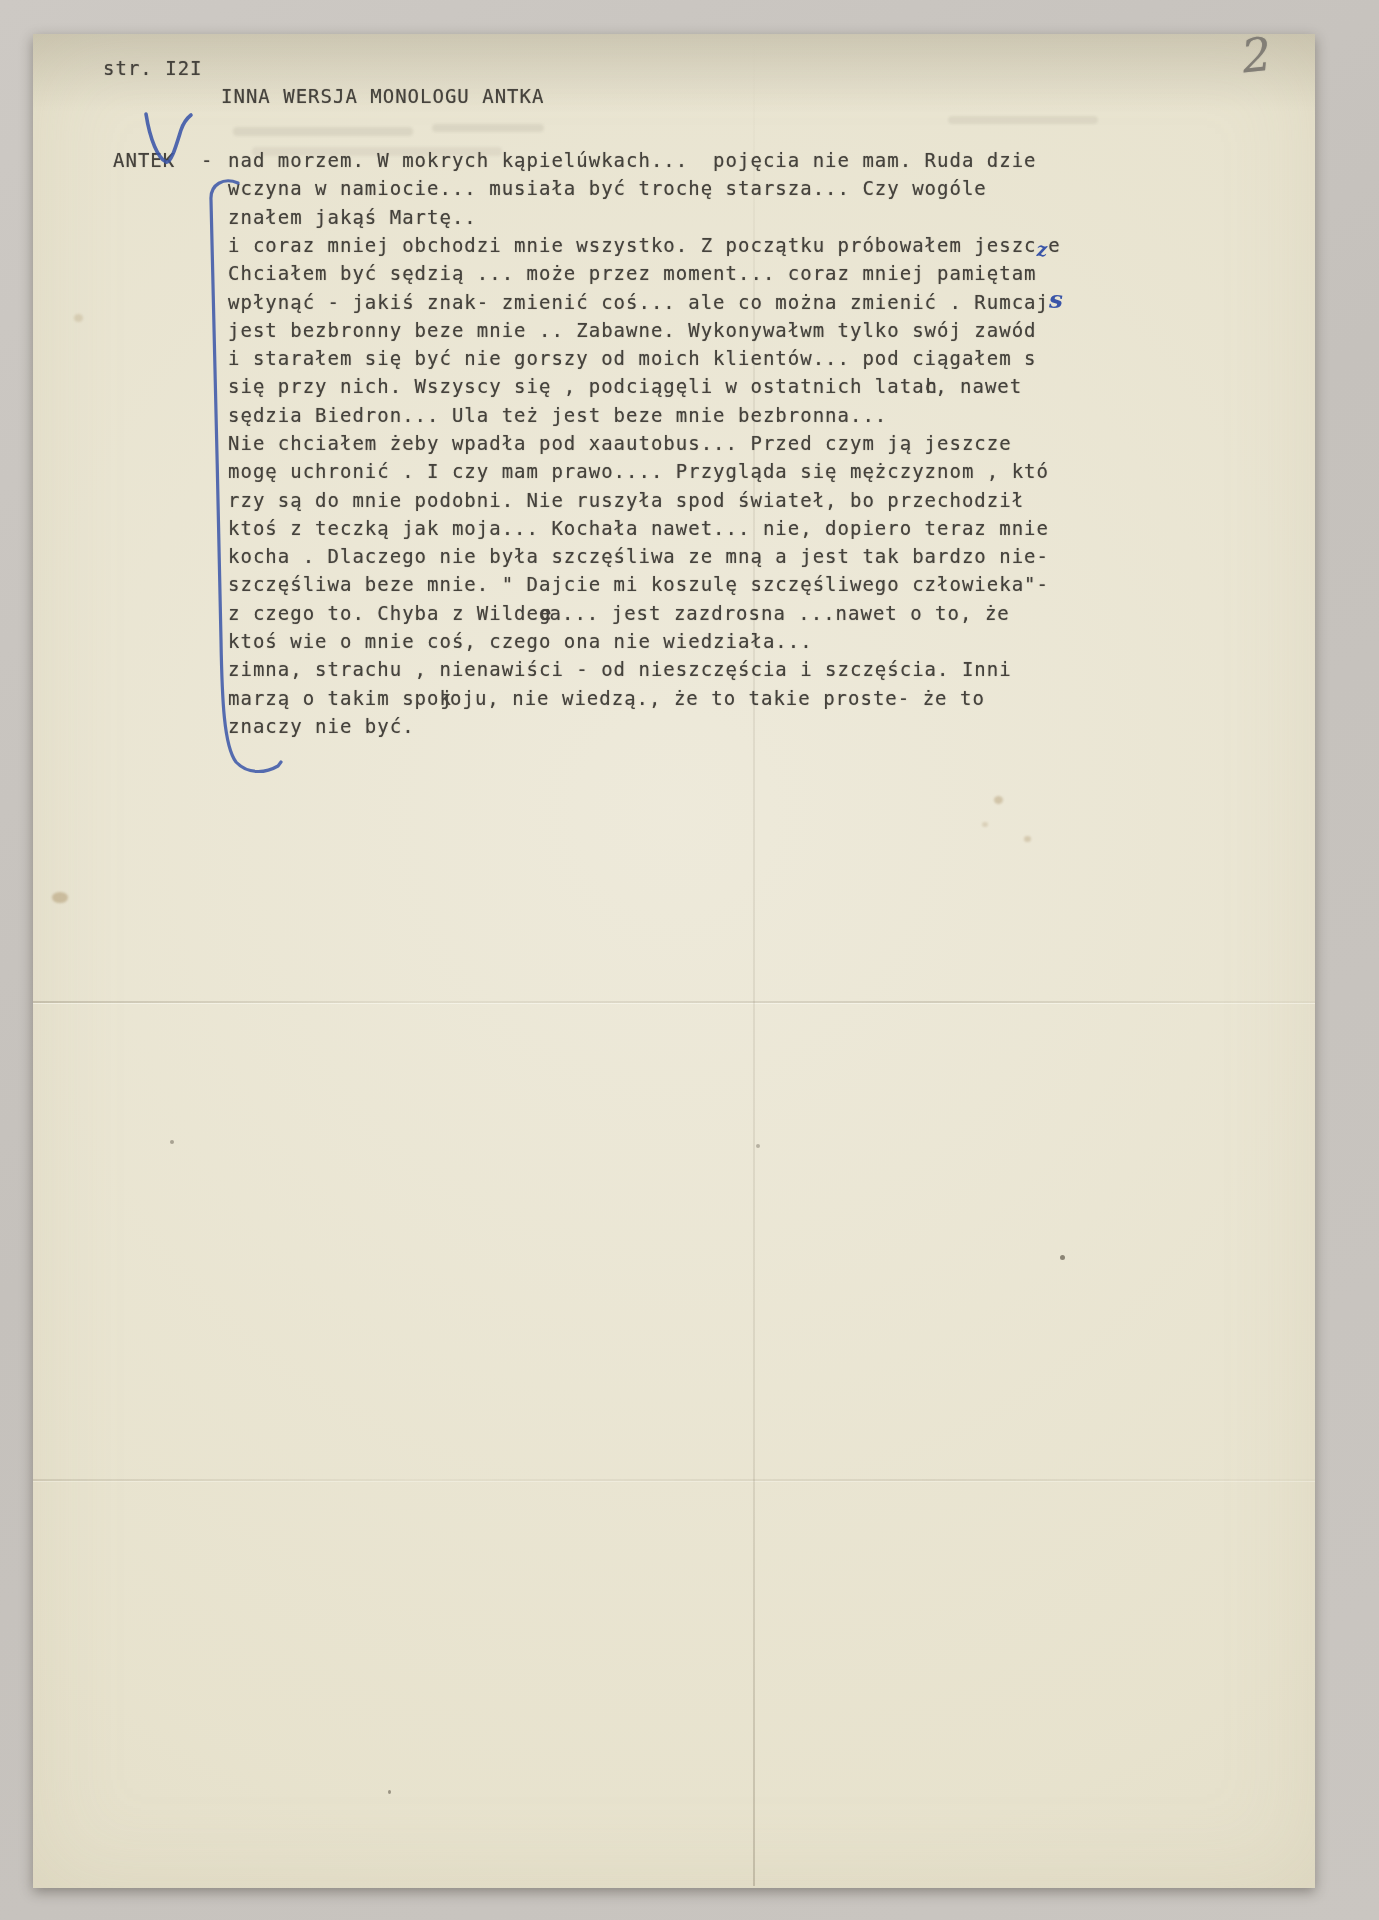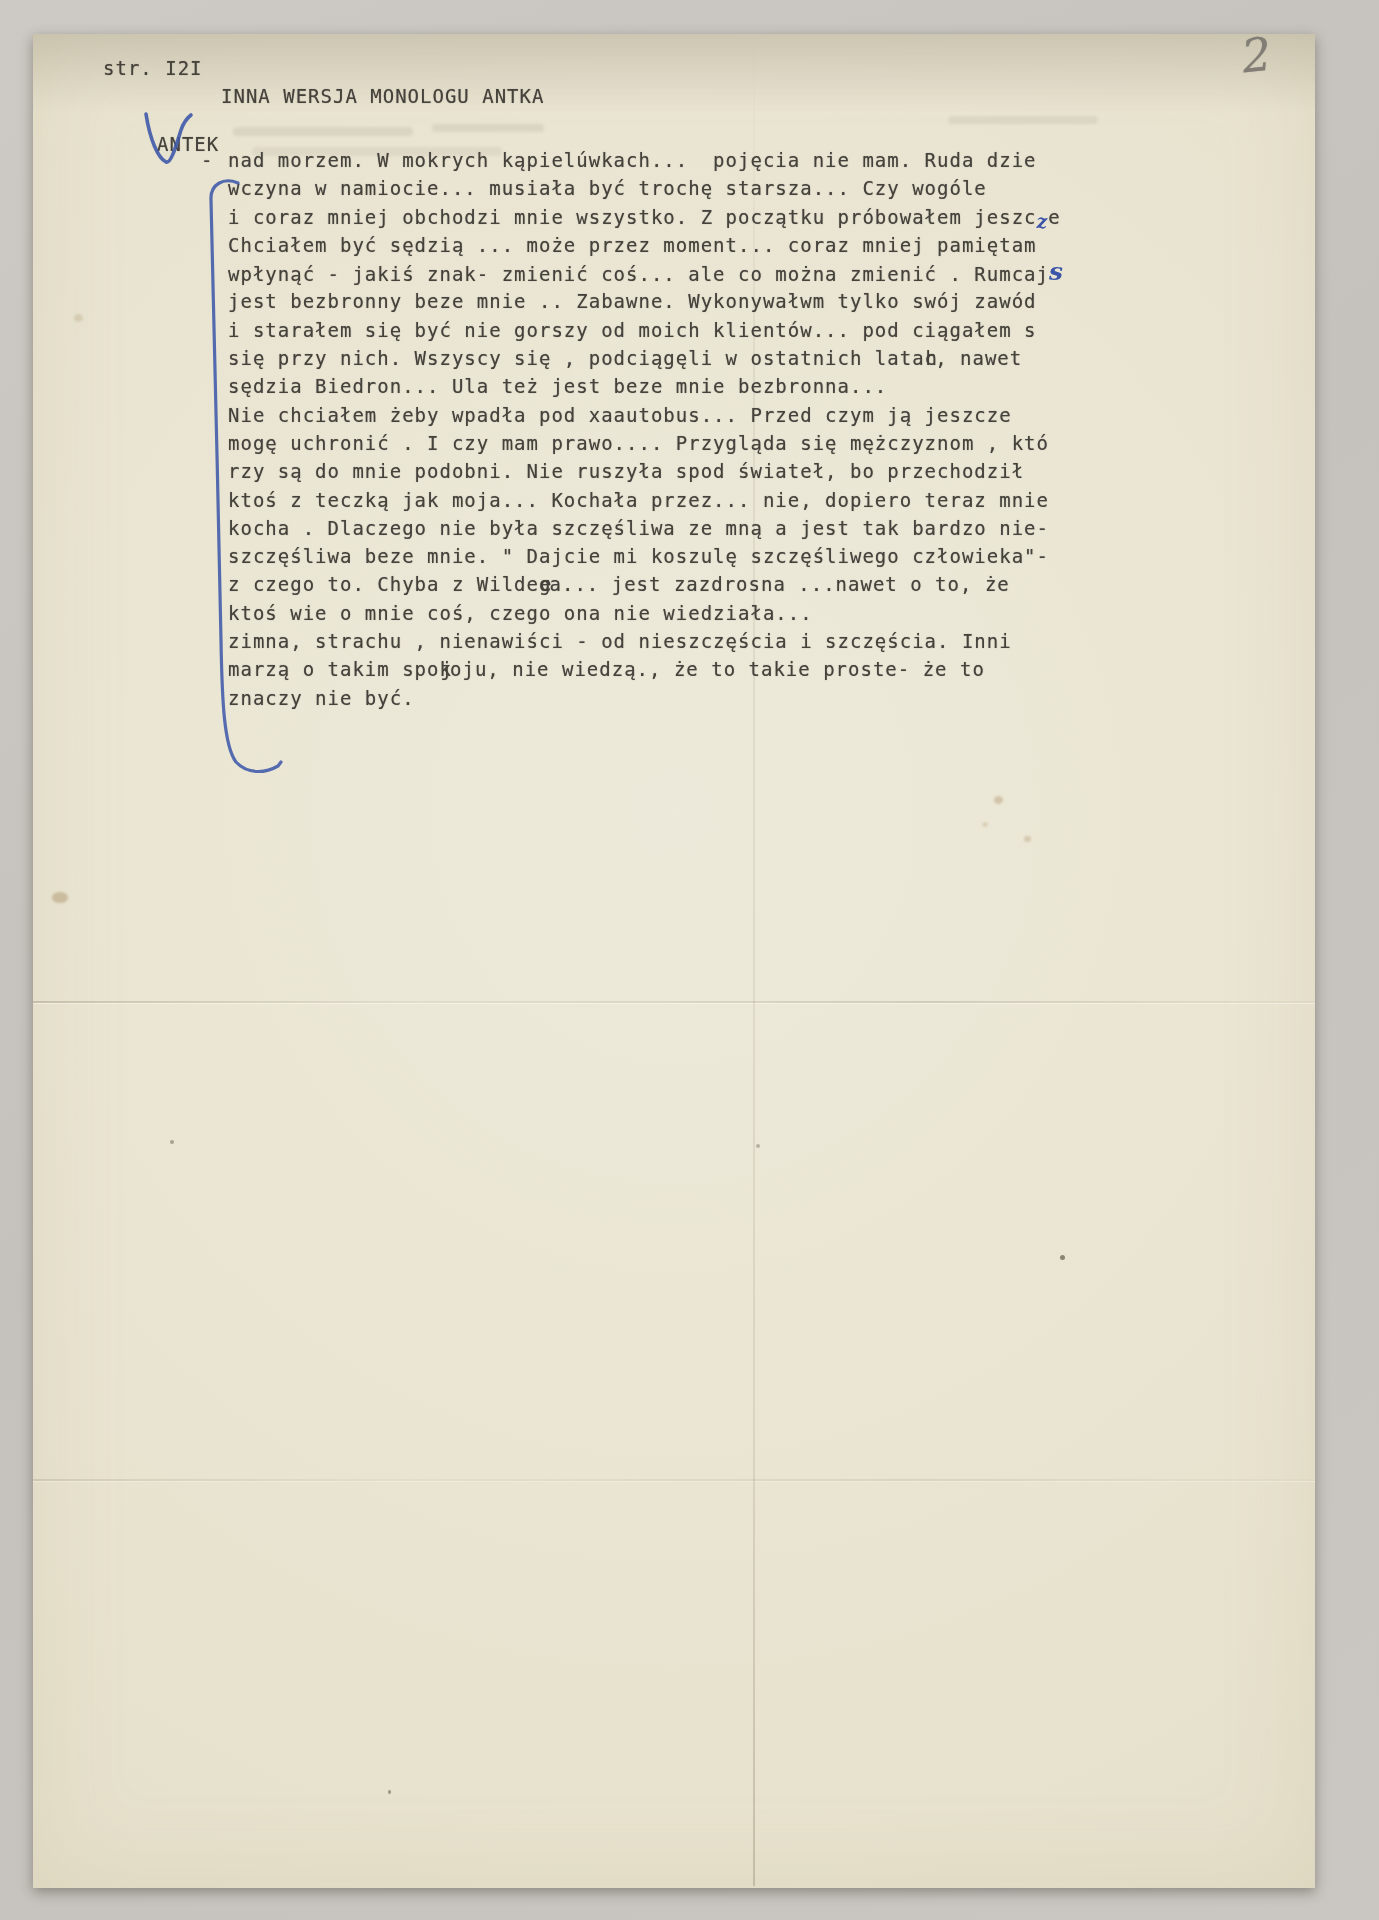--- a/index.html
+++ b/index.html
@@ -15,21 +15,21 @@
       var(--paper,#eae6d3);
     box-shadow:0 4px 12px rgba(40,35,25,.38), inset 0 0 90px rgba(188,176,146,.22);
   }
   .paper-top-shade{
     position:absolute;left:0;top:0;width:100%;height:78px;
     background:linear-gradient(180deg,rgba(122,114,96,.22),rgba(122,114,96,0));
   }
   .typed{color:var(--typed-ink,#45423c);text-shadow:0 0 1px rgba(69,66,60,.55);letter-spacing:1px;font-size:19px;}
   .page-ref{position:absolute;left:103px;top:57px;}
   .doc-title{position:absolute;left:221px;top:85px;}
-  .speaker{position:absolute;left:113px;top:130px;line-height:28.3px;margin-left:44px;}
+  .speaker{position:absolute;left:113px;top:146px;line-height:28.3px;}
   .speaker-dash{position:absolute;left:201px;top:146px;line-height:28.3px;}
   .monologue{position:absolute;left:228px;top:146px;}
   .ts-line{white-space:pre;line-height:28.3px;height:28.3px;}
   .seg{white-space:pre;text-align:center;}
   .seg-strike{text-decoration:line-through;text-decoration-thickness:2.4px;font-weight:600;}
   .seg-blue{color:var(--ink-blue,#3a55a8);font-family:"DejaVu Serif",serif;font-style:italic;position:relative;top:4px;text-shadow:none;font-weight:600;}
   .seg-large{font-size:1.3em;top:-1px;}
   .seg-ot{letter-spacing:-0.55em;margin-right:0.45em;}
   .corner-number{
     position:absolute;left:1242px;top:28px;font-family:"DejaVu Serif",serif;font-style:italic;
@@ -90,31 +90,32 @@
   <div class="typed page-ref">str. I2I</div>
   <div class="typed doc-title">INNA WERSJA MONOLOGU ANTKA</div>
   <div class="typed speaker">ANTEK</div>
   <div class="typed speaker-dash">-</div>
 
   <div class="corner-number">2</div>
 
   <div class="typed monologue" id="monologue">
       <div class="ts-line"><span class="seg">nad morzem. W mokrych kąpielúwkach...  pojęcia nie mam. Ruda dzie</span></div>
       <div class="ts-line"><span class="seg">wczyna w namiocie... musiała być trochę starsza... Czy wogóle</span></div>
+      <div class="ts-line"><span class="seg">znałem jakąś Martę..</span></div>
       <div class="ts-line"><span class="seg">i coraz mniej obchodzi mnie wszystko. Z początku próbowałem jeszc</span><span class="seg seg-blue">z</span><span class="seg">e</span></div>
       <div class="ts-line"><span class="seg">Chciałem być sędzią ... może przez moment... coraz mniej pamiętam</span></div>
       <div class="ts-line"><span class="seg">wpłynąć - jakiś znak- zmienić coś... ale co można zmienić . Rumcaj</span><span class="seg seg-blue seg-large">s</span></div>
       <div class="ts-line"><span class="seg">jest bezbronny beze mnie .. Zabawne. Wykonywałwm tylko swój zawód</span></div>
       <div class="ts-line"><span class="seg">i starałem się być nie gorszy od moich klientów... pod ciągałem s</span></div>
       <div class="ts-line"><span class="seg">się przy nich. Wszyscy się , podciągęli w ostatnich lata</span><span class="seg seg-ot">ch</span><span class="seg">, nawet</span></div>
       <div class="ts-line"><span class="seg">sędzia Biedron... Ula też jest beze mnie bezbronna...</span></div>
       <div class="ts-line"><span class="seg">Nie chciałem żeby wpadła pod xaautobus... Przed czym ją jeszcze</span></div>
       <div class="ts-line"><span class="seg">mogę uchronić . I czy mam prawo.... Przygląda się mężczyznom , któ</span></div>
       <div class="ts-line"><span class="seg">rzy są do mnie podobni. Nie ruszyła spod świateł, bo przechodził</span></div>
-      <div class="ts-line"><span class="seg">ktoś z teczką jak moja... Kochała przez... nie, dopiero teraz mnie</span></div>
+      <div class="ts-line"><span class="seg">ktoś z teczką jak moja... Kochała nawet... nie, dopiero teraz mnie</span></div>
       <div class="ts-line"><span class="seg">kocha . Dlaczego nie była szczęśliwa ze mną a jest tak bardzo nie-</span></div>
       <div class="ts-line"><span class="seg">szczęśliwa beze mnie. " Dajcie mi koszulę szczęśliwego człowieka"-</span></div>
       <div class="ts-line"><span class="seg">z czego to. Chyba z Wilde</span><span class="seg seg-ot">ge</span><span class="seg">a... jest zazdrosna ...nawet o to, że</span></div>
       <div class="ts-line"><span class="seg">ktoś wie o mnie coś, czego ona nie wiedziała...</span></div>
       <div class="ts-line"><span class="seg">zimna, strachu , nienawiści - od nieszczęścia i szczęścia. Inni</span></div>
       <div class="ts-line"><span class="seg">marzą o takim spo</span><span class="seg seg-ot">kj</span><span class="seg">oju, nie wiedzą., że to takie proste- że to</span></div>
       <div class="ts-line"><span class="seg">znaczy nie być.</span></div>
     </div>
 
   <svg class="annotation-svg" width="1379" height="1920" viewBox="0 0 1379 1920">

